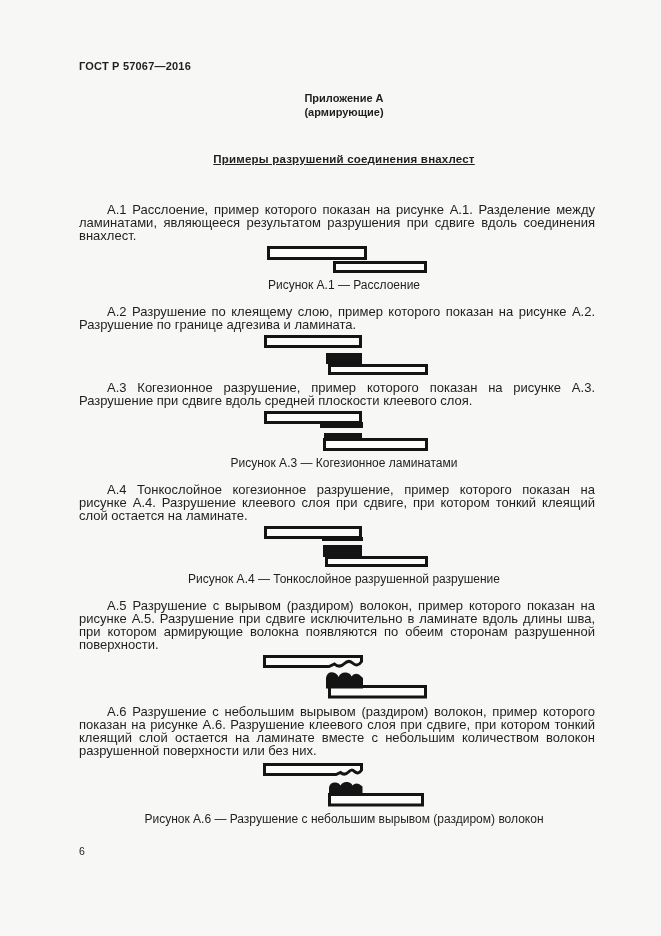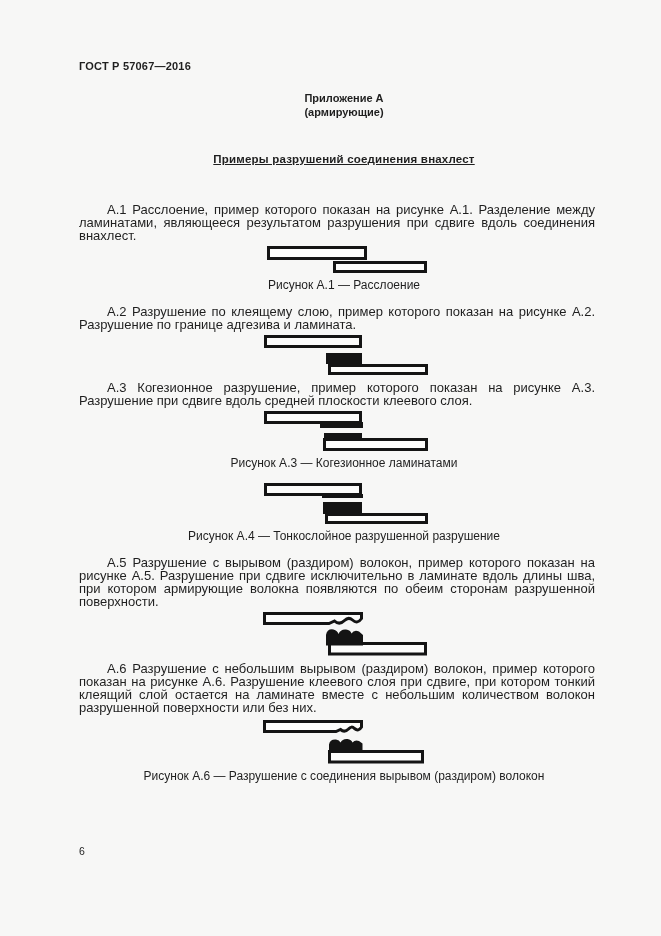--- a/index.html
+++ b/index.html
@@ -105,20 +105,21 @@
       <div class="fig" style="height:40px">
         <div class="lam" style="left:1px;top:0;width:98px;height:13px"></div>
         <div class="adh" style="left:57px;top:11px;width:43px;height:6px"></div>
         <div class="adh" style="left:61px;top:22px;width:38px;height:6px"></div>
         <div class="lam" style="left:60px;top:27px;width:105px;height:13px"></div>
       </div>
       <p class="cap centered">Рисунок А.3 — Когезионное ламинатами</p>
     </section>
 
     <section>
+      <p class="para">А.4 Тонкослойное когезионное разрушение, пример которого показан на рисунке А.4. Разрушение клеевого слоя при сдвиге, при котором тонкий клеящий слой остается на ламинате.</p>
       <div class="fig" style="height:41px">
         <div class="lam" style="left:1px;top:0;width:98px;height:13px"></div>
         <div class="adh" style="left:59px;top:11px;width:41px;height:4px"></div>
         <div class="adh" style="left:60px;top:19px;width:39px;height:12px"></div>
         <div class="lam" style="left:62px;top:30px;width:103px;height:11px"></div>
       </div>
       <p class="cap centered">Рисунок А.4 — Тонкослойное разрушенной разрушение</p>
     </section>
 
     <section>
@@ -134,20 +135,20 @@
 
     <section>
       <p class="para">А.6 Разрушение с небольшим вырывом (раздиром) волокон, пример которого показан на рисунке А.6. Разрушение клеевого слоя при сдвиге, при котором тонкий клеящий слой остается на ламинате вместе с небольшим количеством волокон разрушенной поверхности или без них.</p>
       <div class="fig" style="height:44px;margin-top:6px">
         <svg class="fig-svg" width="166" height="44" viewBox="0 0 166 44">
           <path d="M1.5 1.5 H98.5 V7 Q95.5 12 91.5 8.5 Q88.5 5.5 85.5 9 Q81.5 13 77.5 9.5 L73 11.5 H1.5 Z" fill="#fcfcfb" stroke="#141414" stroke-width="3"></path>
           <rect x="66.5" y="31.5" width="93" height="10.5" fill="#fcfcfb" stroke="#141414" stroke-width="3"></rect>
           <path d="M66 33 V24.5 Q67 19 73 19.5 Q76.5 20 77.5 22.5 Q79.5 18.5 84.5 19 Q88.5 19.5 89.5 22.5 Q92 19.5 96 21 L99.5 23.5 V33 Z" fill="#141414"></path>
         </svg>
       </div>
-      <p class="cap centered">Рисунок А.6 — Разрушение с соединения вырывом (раздиром) волокон</p>
+      <p class="cap centered">Рисунок А.6 — Разрушение с небольшим вырывом (раздиром) волокон</p>
     </section>
 
   </div>
 
   <div class="footer-page-num">6</div>
 
 </div>
 
 </body></html>

